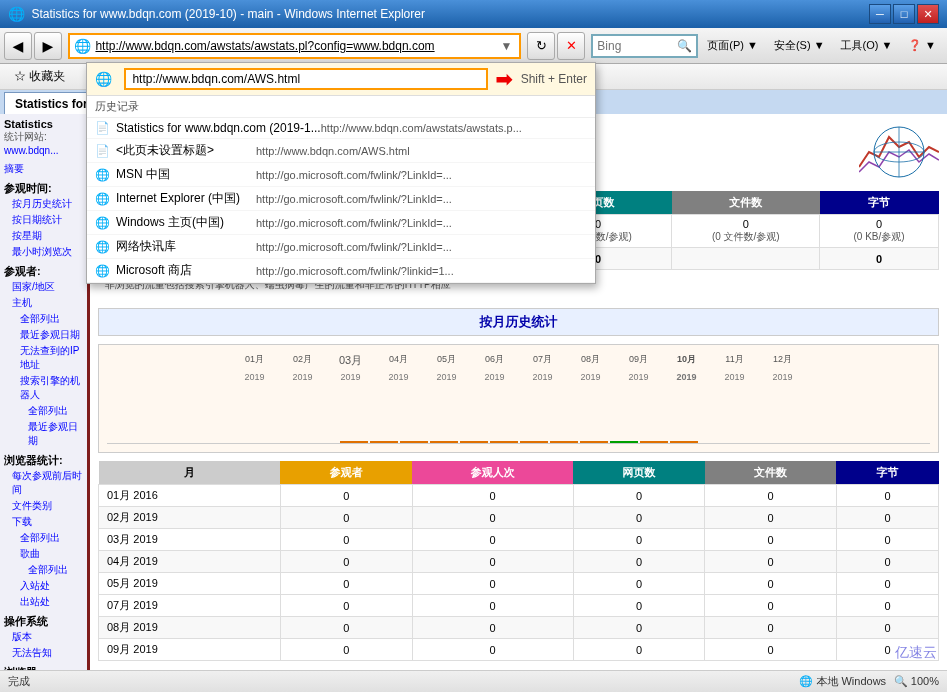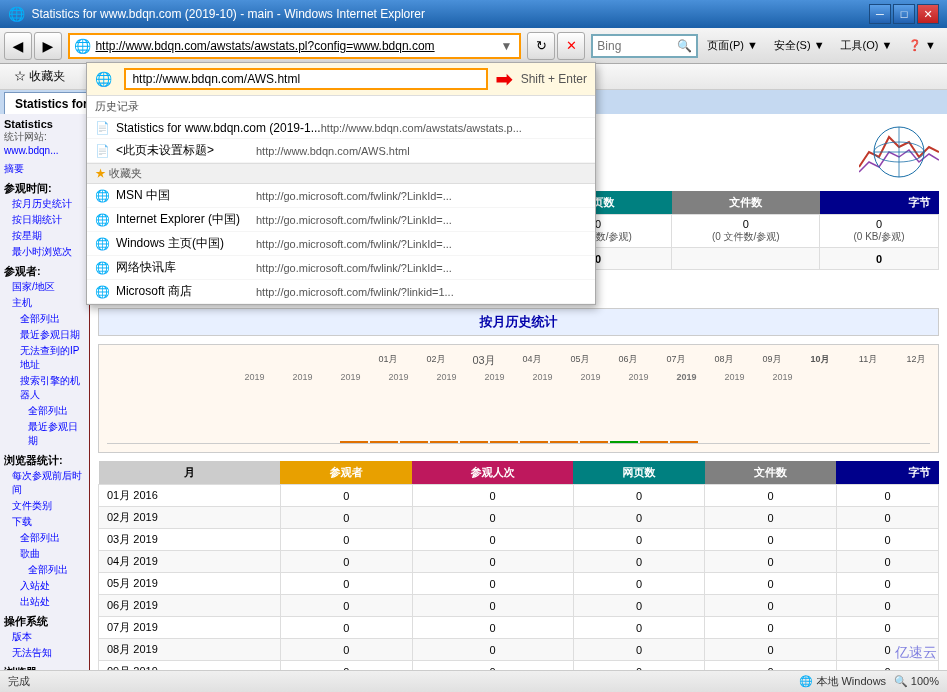--- a/index.html
+++ b/index.html
@@ -195,21 +195,21 @@
       padding: 0 8px;
       font-size: 11px;
       color: #333;
       gap: 8px;
     }
 
     
     .sidebar {
       width: 90px;
       background: #f0f0f8;
-      border-right: 1px solid #7f1d1d;
+      border-right: 3px solid #7f1d1d;
       padding: 4px;
       overflow-y: auto;
       font-size: 11px;
     }
     .sidebar-section { margin-bottom: 4px; }
     .sidebar-title { font-weight: bold; color: #000; font-size: 11px; }
     .sidebar-link { color: #00f; text-decoration: none; cursor: pointer; display: block; padding: 1px 0; font-size: 10px; }
     .sidebar-indent { padding-left: 8px; }
 
     
@@ -222,24 +222,24 @@
     .stats-title { font-size: 16px; font-weight: bold; color: #00a; margin-bottom: 6px; }
 
     .build-update-link { color: #00f; text-decoration: underline; cursor: pointer; }
 
     
     .summary-section { margin-bottom: 12px; }
 
     table { border-collapse: collapse; width: 100%; font-size: 11px; }
     th { background: #06a; color: white; padding: 4px 8px; text-align: center; }
     th.yellow { background: #e8a000; }
-    th.orange { background: #be185d; }
+    th.orange { background: #ec4899; }
     th.teal { background: #008080; }
     th.gray { background: #808080; }
-    th.darkblue { background: #00008b; text-align: right; }
+    th.darkblue { background: #00008b; }
     td { padding: 3px 8px; text-align: center; border: 1px solid #ddd; }
     tr.alt { background: #f8f8f8; }
 
     
     .monthly-section { margin-top: 12px; }
     .monthly-title { font-size: 13px; font-weight: bold; color: #00a; text-align: center; border: 1px solid #ccc; background: #e8f0ff; padding: 4px; margin-bottom: 8px; }
 
     .watermark {
       position: fixed;
       bottom: 30px;
@@ -323,24 +323,20 @@
     <span style="margin-right:6px;">📄</span>
     <span class="dropdown-item-label">Statistics for www.bdqn.com (2019-1...</span>
     <span class="dropdown-item-url">http://www.bdqn.com/awstats/awstats.p...</span>
   </div>
   <div class="dropdown-item">
     <span style="margin-right:6px;">📄</span>
     <span class="dropdown-item-label">&lt;此页未设置标题&gt;</span>
     <span class="dropdown-item-url">http://www.bdqn.com/AWS.html</span>
   </div>
 
-  <div class="dropdown-section-divider">
-    <span class="favorites-icon">★</span>
-    <span>收藏夹</span>
-  </div>
   <div class="dropdown-item">
     <span style="margin-right:6px;">🌐</span>
     <span class="dropdown-item-label">MSN 中国</span>
     <span class="dropdown-item-url">http://go.microsoft.com/fwlink/?LinkId=...</span>
   </div>
   <div class="dropdown-item">
     <span style="margin-right:6px;">🌐</span>
     <span class="dropdown-item-label">Internet Explorer (中国)</span>
     <span class="dropdown-item-url">http://go.microsoft.com/fwlink/?LinkId=...</span>
   </div>
@@ -515,21 +511,21 @@
         </tbody>
       </table>
       <div style="font-size:10px; color:#555; margin-top:4px; padding: 4px 0;">* 非浏览的流量包括搜索引擎机器人、蠕虫病毒产生的流量和非正常的HTTP相应</div>
     </div>
 
     <div class="monthly-section">
       <div class="monthly-title">按月历史统计</div>
 
       <div style="background:#fff8f0; border:1px solid #ccc; padding:8px; margin-bottom:8px;">
 
-        <div style="display:flex; justify-content:flex-end; gap:20px; margin-bottom:4px;">
+        <div style="display:flex; justify-content:center; gap:20px; margin-bottom:4px;">
           <span style="font-size:9px; color:#555; width:28px; text-align:center;">01月</span>
           <span style="font-size:9px; color:#555; width:28px; text-align:center;">02月</span>
           <span style="font-size:11px; color:#555; width:28px; text-align:center;">03月</span>
           <span style="font-size:9px; color:#555; width:28px; text-align:center;">04月</span>
           <span style="font-size:9px; color:#555; width:28px; text-align:center;">05月</span>
           <span style="font-size:9px; color:#555; width:28px; text-align:center;">06月</span>
           <span style="font-size:9px; color:#555; width:28px; text-align:center;">07月</span>
           <span style="font-size:9px; color:#555; width:28px; text-align:center;">08月</span>
           <span style="font-size:9px; color:#555; width:28px; text-align:center;">09月</span>
           <span style="font-size:9px; color:#555; width:28px; text-align:center; font-weight:bold;">10月</span>
@@ -612,28 +608,20 @@
               <td>0</td>
             </tr>
             <tr>
               <td style="text-align: left;">05月 2019</td>
               <td>0</td>
               <td>0</td>
               <td>0</td>
               <td>0</td>
               <td>0</td>
             </tr>
-            <tr style="background: rgb(248, 248, 248);">
-              <td style="text-align: left;">06月 2019</td>
-              <td>0</td>
-              <td>0</td>
-              <td>0</td>
-              <td>0</td>
-              <td>0</td>
-            </tr>
             <tr>
               <td style="text-align: left;">07月 2019</td>
               <td>0</td>
               <td>0</td>
               <td>0</td>
               <td>0</td>
               <td>0</td>
             </tr>
             <tr style="background: rgb(248, 248, 248);">
               <td style="text-align: left;">08月 2019</td>

